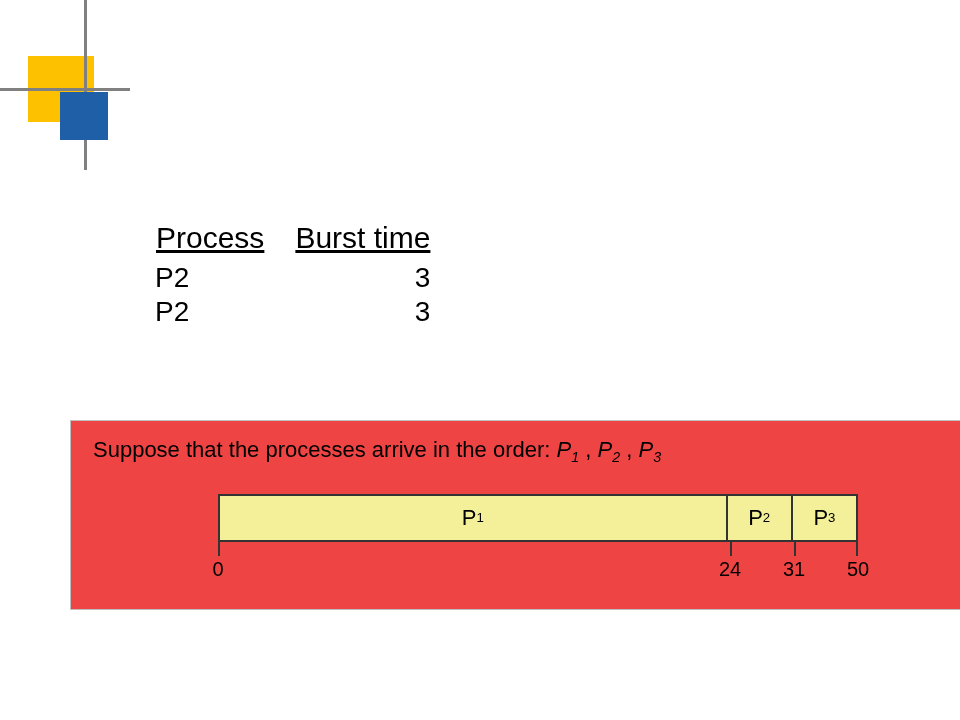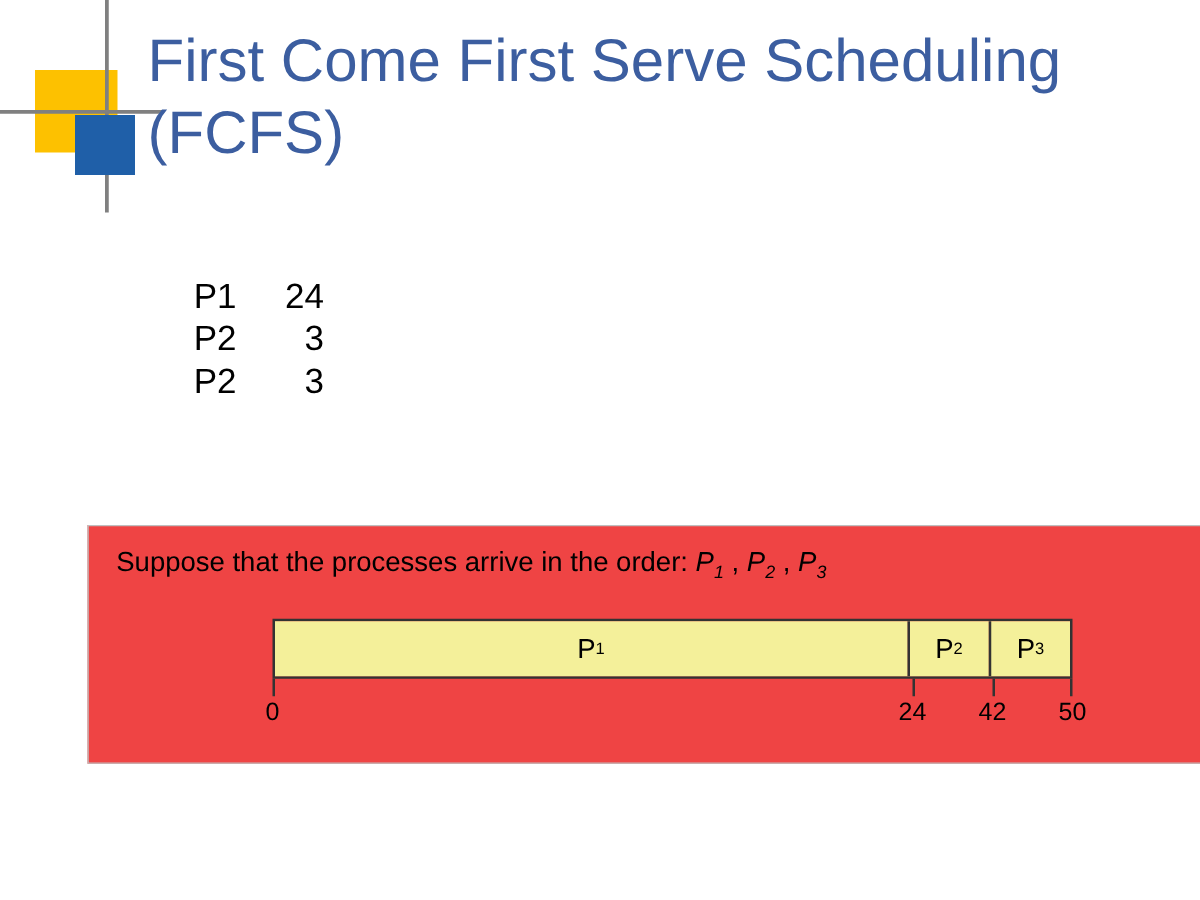--- a/index.html
+++ b/index.html
@@ -170,29 +170,28 @@
 </head>
 <body>
 
 <div class="header">
   <div class="decor">
     <div class="sq-yellow"></div>
     <div class="h-line"></div>
     <div class="v-line"></div>
     <div class="sq-blue"></div>
   </div>
-  <div class="title">First Come First Serve Scheduling (FCFS)</div>
 </div>
 
 <div class="content">
   <table class="ptable">
     <tbody>
-    <tr>
-      <td>P1</td>
-      <td class="num">24</td>
+        <tr>
+      <th>Process</th>
+      <th>Burst time</th>
     </tr>
     <tr>
       <td>P2</td>
       <td class="num">3</td>
     </tr>
     <tr>
       <td>P2</td>
       <td class="num">3</td>
     </tr>
   </tbody>
@@ -223,17 +222,17 @@
       </div>
     </div>
     <div class="ticks">
       <div class="tick" style="left:0%"></div>
       <div class="tick" style="left:80%"></div>
       <div class="tick" style="left:90%"></div>
       <div class="tick" style="left:calc(100% - 2px)"></div>
 
       <div class="tick-label" style="left:0%">0</div>
       <div class="tick-label" style="left:80%">24</div>
-      <div class="tick-label" style="left:90%">42</div>
+      <div class="tick-label" style="left:90%">31</div>
       <div class="tick-label" style="left:100%">50</div>
     </div>
   </div>
 </div>
 
 </body></html>

